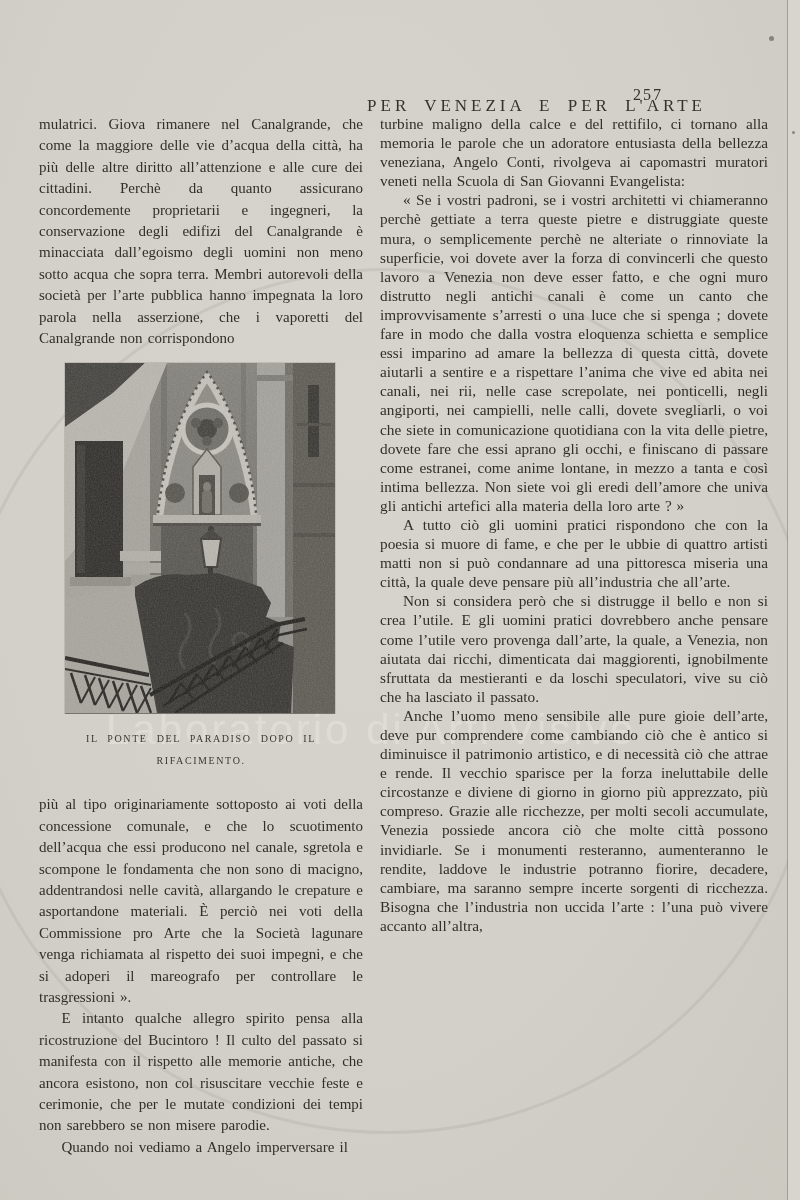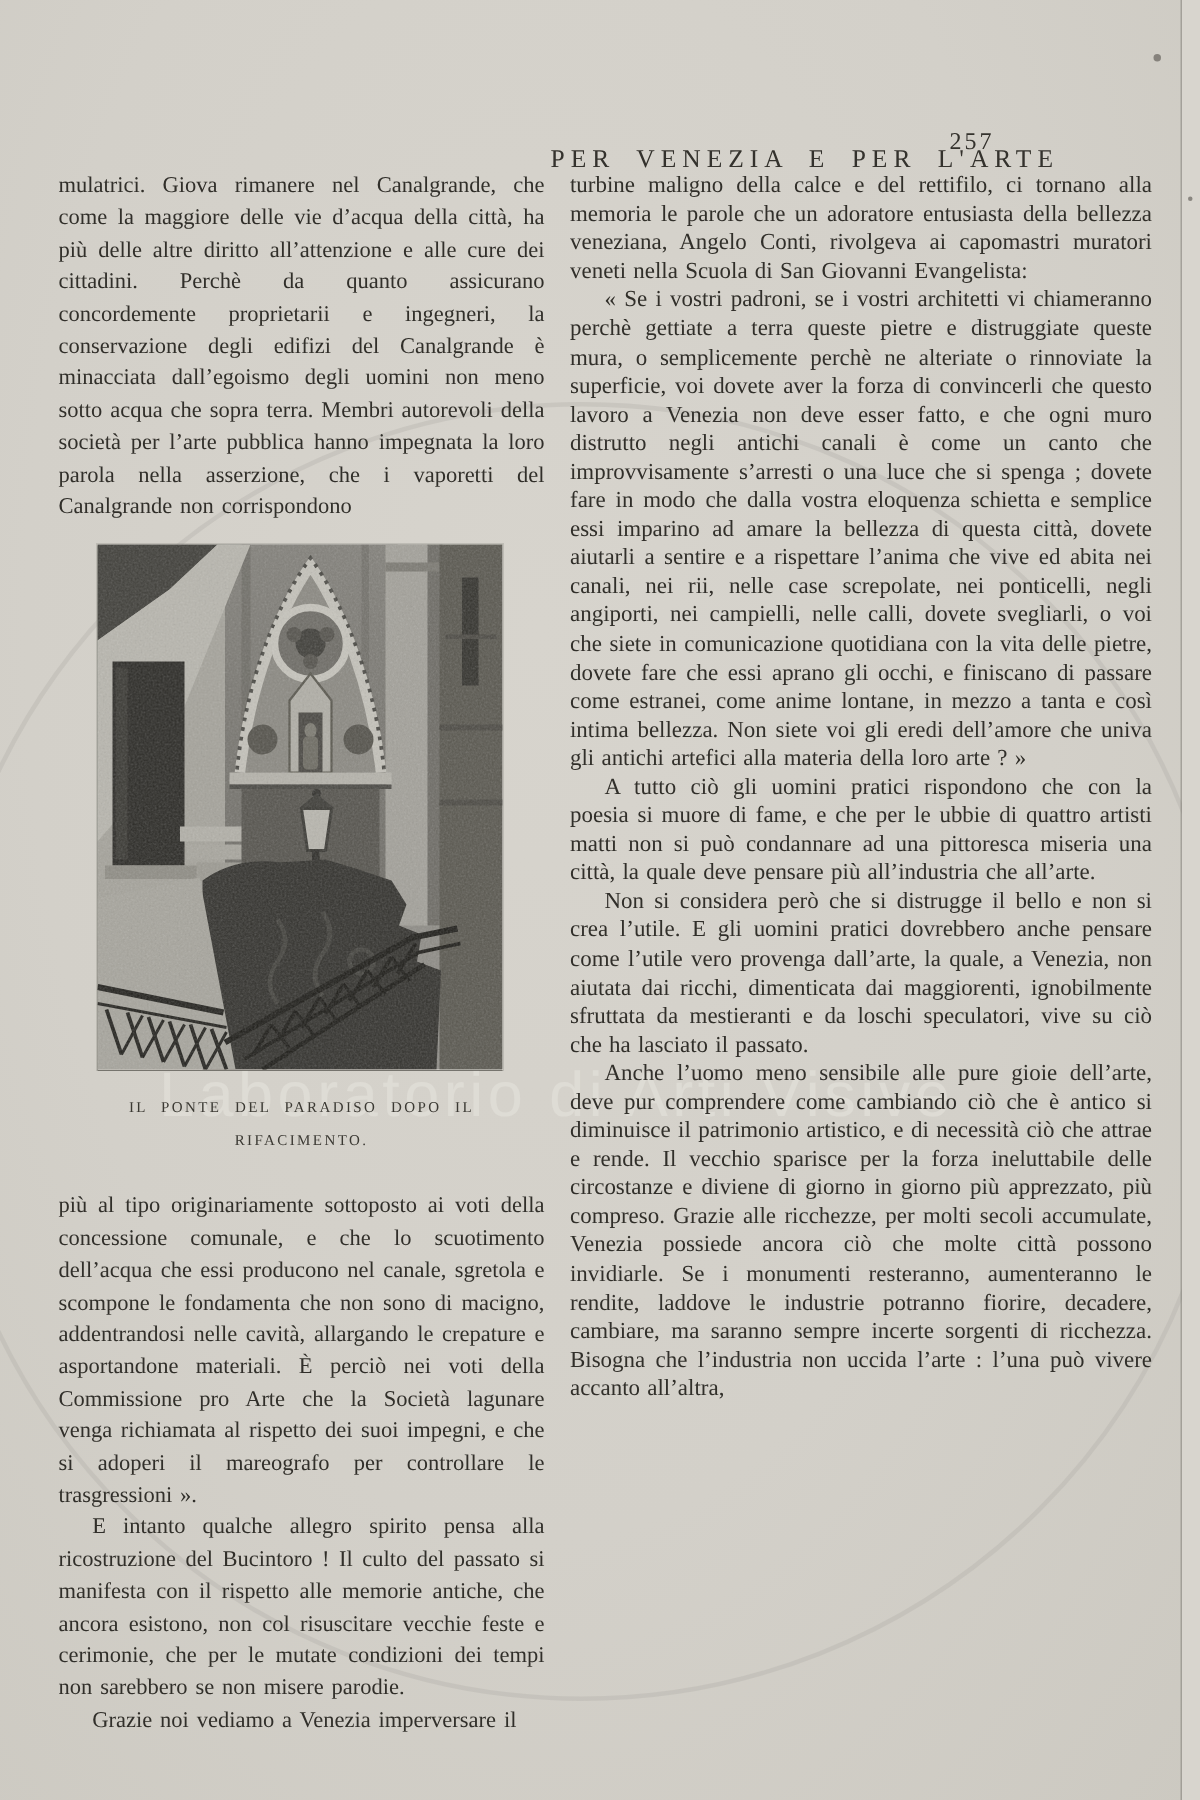--- a/index.html
+++ b/index.html
@@ -154,21 +154,21 @@
           <path d="M110,350 L218,280" stroke-width="3"></path>
         </g>
 
         <rect width="270" height="350" filter="url(#grain)"></rect>
       </svg>
       <div class="figure-caption">IL PONTE DEL PARADISO DOPO IL RIFACIMENTO.</div>
     </div>
 
     <p>più al tipo originariamente sottoposto ai voti della concessione comunale, e che lo scuotimento dell’acqua che essi producono nel canale, sgretola e scompone le fondamenta che non sono di macigno, addentrandosi nelle cavità, allargando le crepature e asportandone materiali. È perciò nei voti della Commissione pro Arte che la Società lagunare venga richiamata al rispetto dei suoi impegni, e che si adoperi il mareografo per controllare le trasgressioni ».</p>
     <p class="indent">E intanto qualche allegro spirito pensa alla ricostruzione del Bucintoro ! Il culto del passato si manifesta con il rispetto alle memorie antiche, che ancora esistono, non col risuscitare vecchie feste e cerimonie, che per le mutate condizioni dei tempi non sarebbero se non misere parodie.</p>
-    <p class="indent">Grazie noi vediamo a Venezia imperversare il</p>
+    <p class="indent">Quando noi vediamo a Angelo imperversare il</p>
   </div>
 
   <div class="col col-right">
     <p>turbine maligno della calce e del rettifilo, ci tornano alla memoria le parole che un adoratore entusiasta della bellezza veneziana, Angelo Conti, rivolgeva ai capomastri muratori veneti nella Scuola di San Giovanni Evangelista:</p>
     <p class="indent">« Se i vostri padroni, se i vostri architetti vi chiameranno perchè gettiate a terra queste pietre e distruggiate queste mura, o semplicemente perchè ne alteriate o rinnoviate la superficie, voi dovete aver la forza di convincerli che questo lavoro a Venezia non deve esser fatto, e che ogni muro distrutto negli antichi canali è come un canto che improvvisamente s’arresti o una luce che si spenga ; dovete fare in modo che dalla vostra eloquenza schietta e semplice essi imparino ad amare la bellezza di questa città, dovete aiutarli a sentire e a rispettare l’anima che vive ed abita nei canali, nei rii, nelle case screpolate, nei ponticelli, negli angiporti, nei campielli, nelle calli, dovete svegliarli, o voi che siete in comunicazione quotidiana con la vita delle pietre, dovete fare che essi aprano gli occhi, e finiscano di passare come estranei, come anime lontane, in mezzo a tanta e così intima bellezza. Non siete voi gli eredi dell’amore che univa gli antichi artefici alla materia della loro arte ? »</p>
     <p class="indent">A tutto ciò gli uomini pratici rispondono che con la poesia si muore di fame, e che per le ubbie di quattro artisti matti non si può condannare ad una pittoresca miseria una città, la quale deve pensare più all’industria che all’arte.</p>
     <p class="indent">Non si considera però che si distrugge il bello e non si crea l’utile. E gli uomini pratici dovrebbero anche pensare come l’utile vero provenga dall’arte, la quale, a Venezia, non aiutata dai ricchi, dimenticata dai maggiorenti, ignobilmente sfruttata da mestieranti e da loschi speculatori, vive su ciò che ha lasciato il passato.</p>
     <p class="indent">Anche l’uomo meno sensibile alle pure gioie dell’arte, deve pur comprendere come cambiando ciò che è antico si diminuisce il patrimonio artistico, e di necessità ciò che attrae e rende. Il vecchio sparisce per la forza ineluttabile delle circostanze e diviene di giorno in giorno più apprezzato, più compreso. Grazie alle ricchezze, per molti secoli accumulate, Venezia possiede ancora ciò che molte città possono invidiarle. Se i monumenti resteranno, aumenteranno le rendite, laddove le industrie potranno fiorire, decadere, cambiare, ma saranno sempre incerte sorgenti di ricchezza. Bisogna che l’industria non uccida l’arte : l’una può vivere accanto all’altra,</p>
   </div>
 

